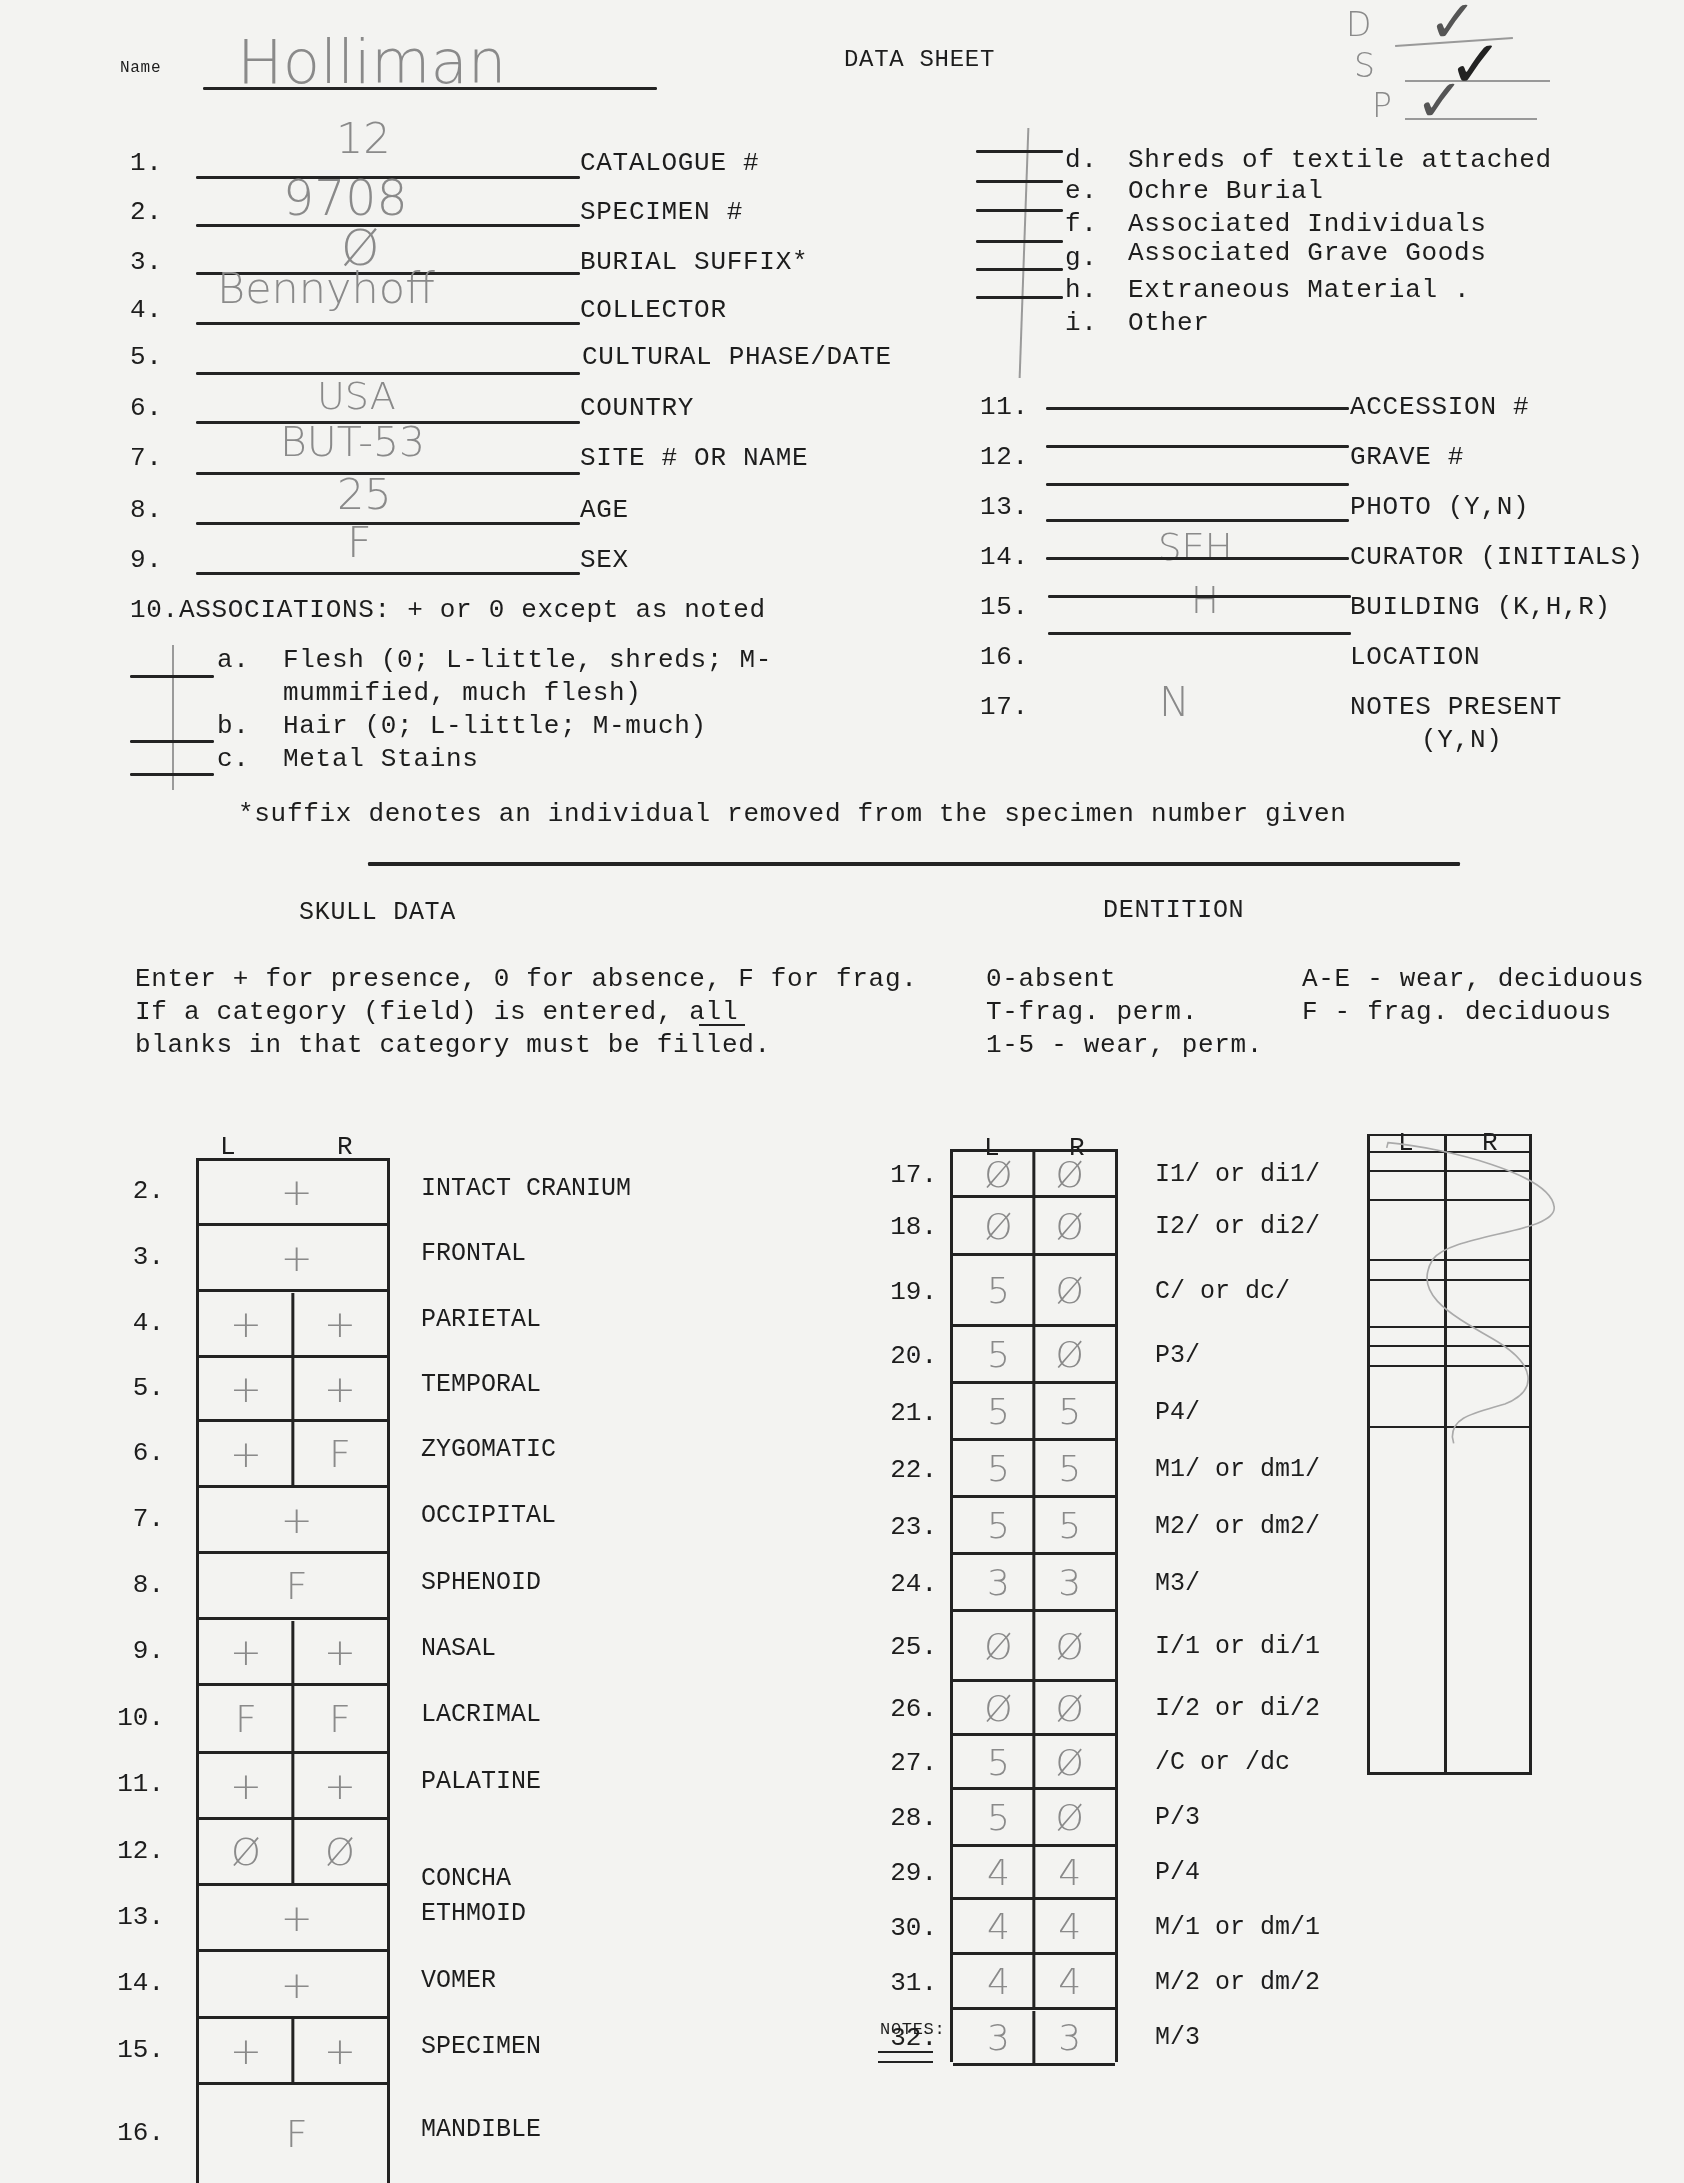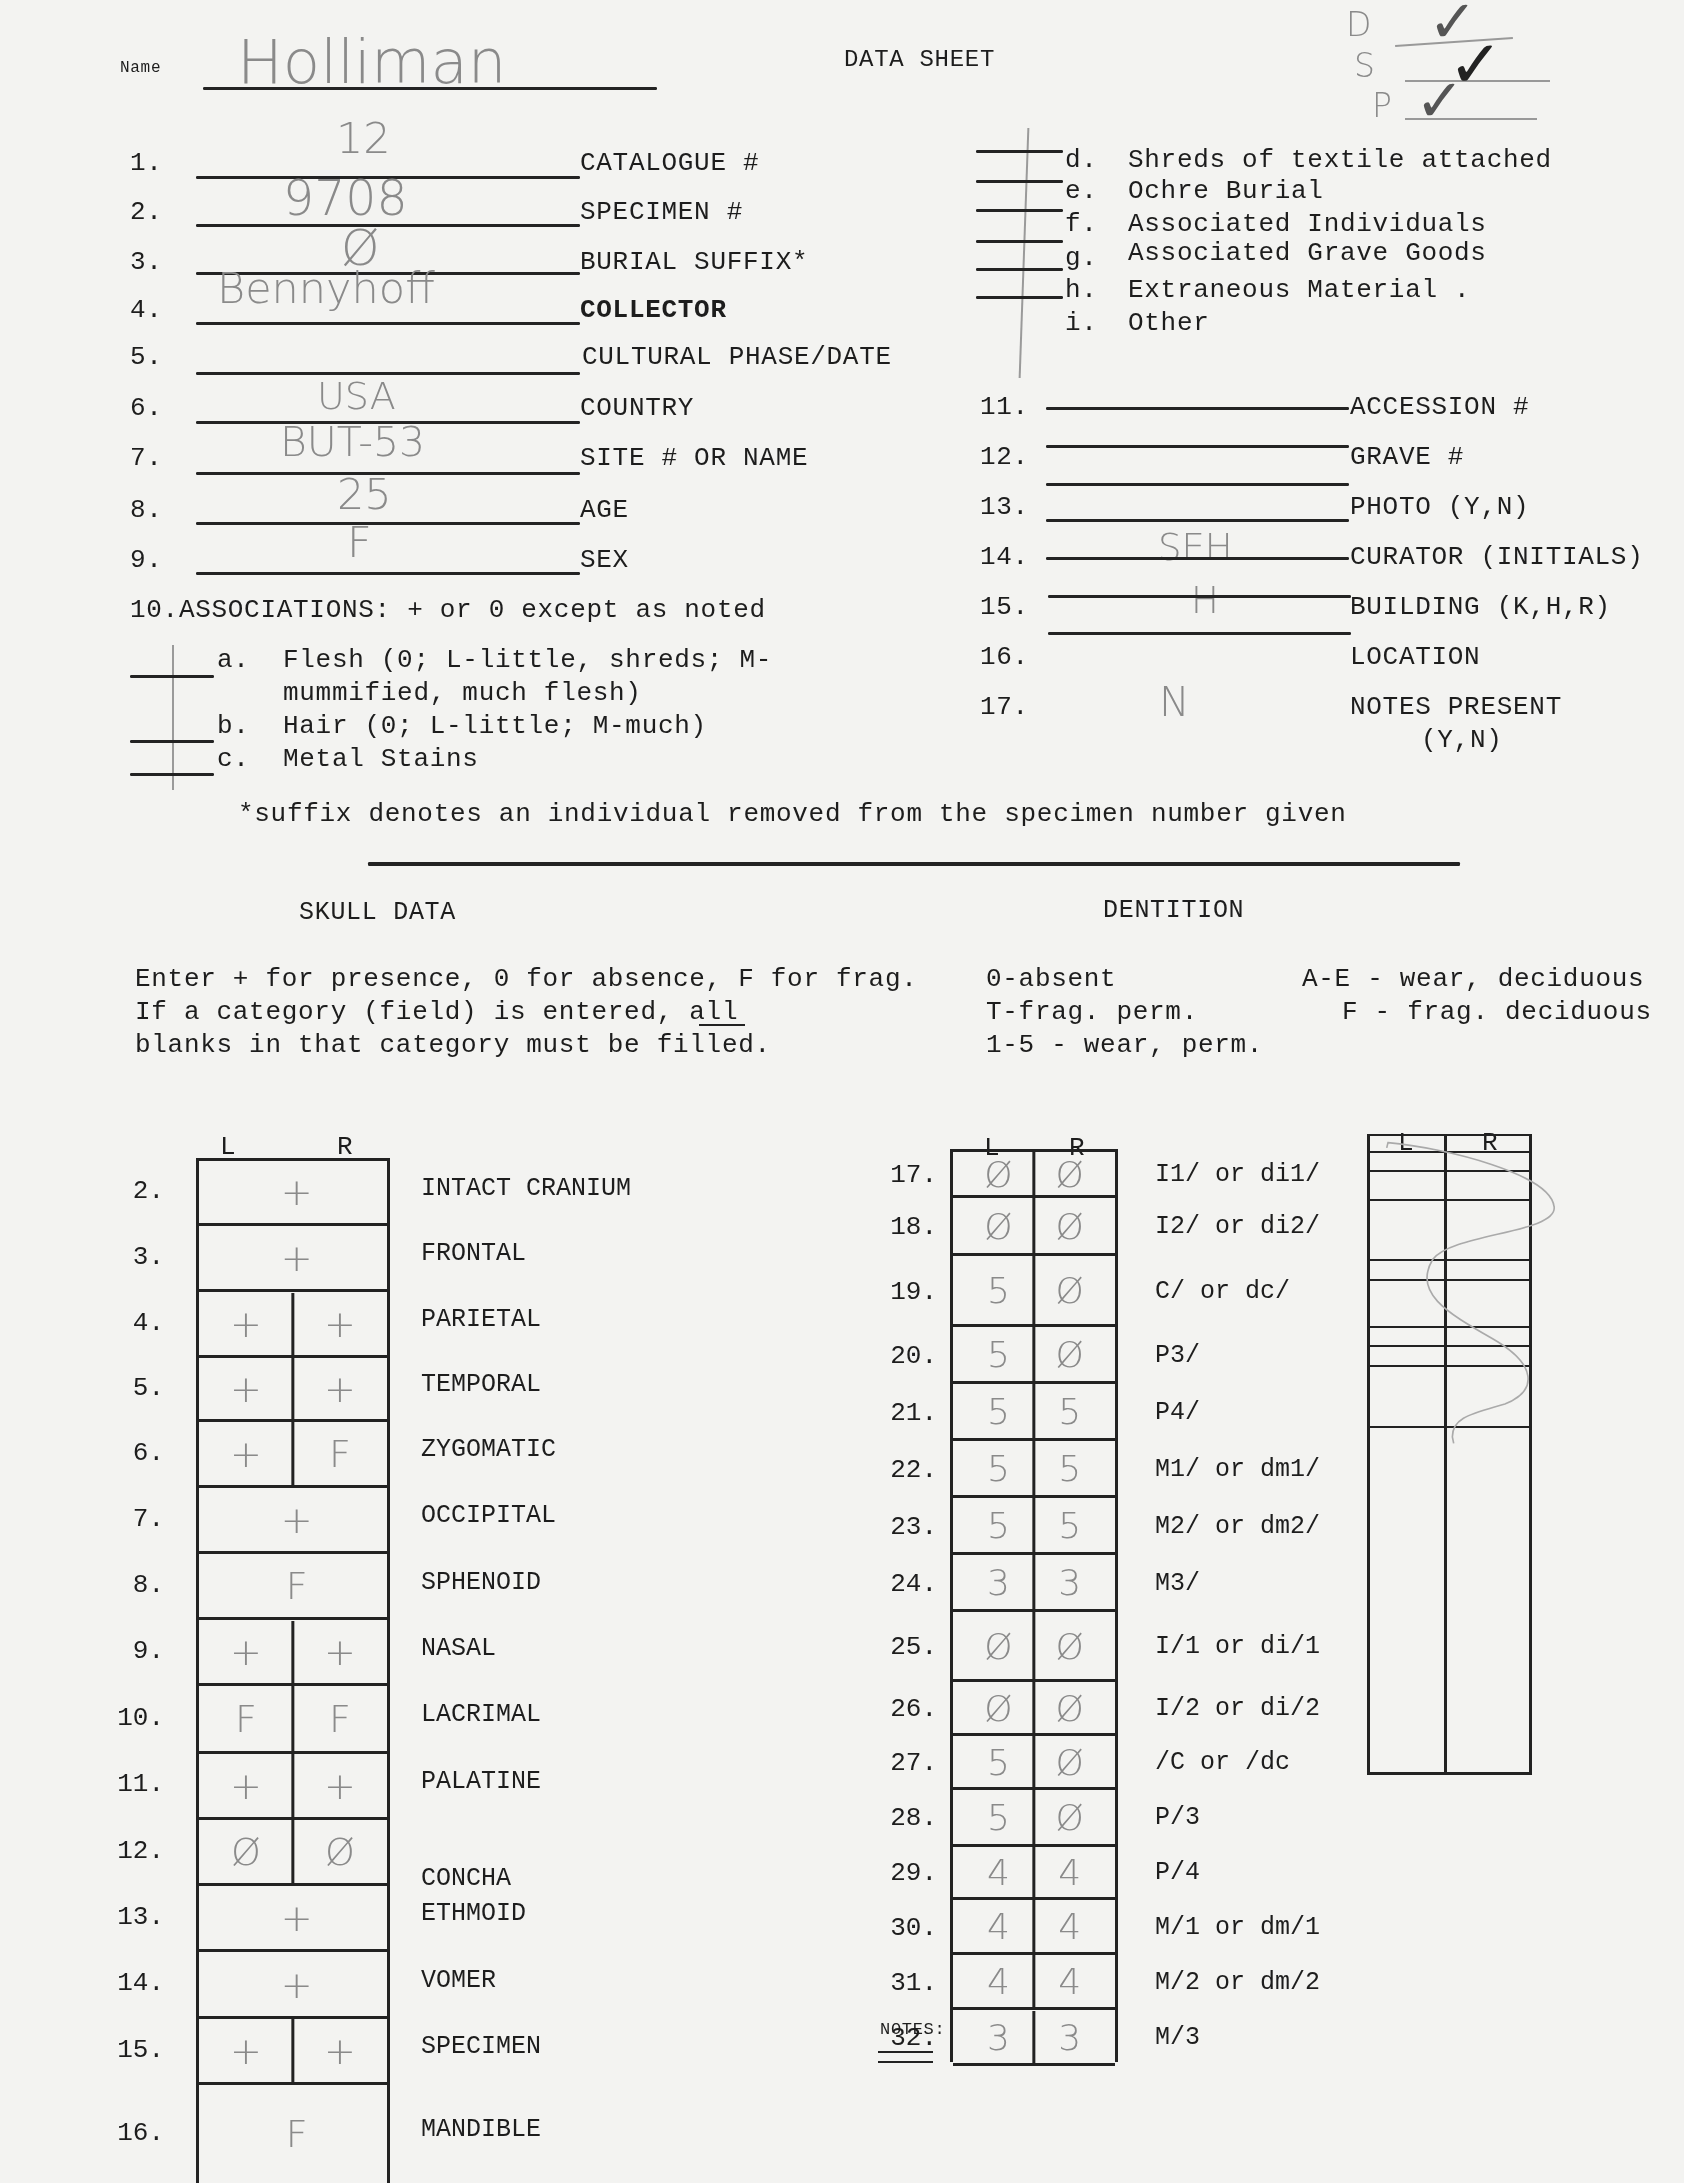--- a/index.html
+++ b/index.html
@@ -57,21 +57,21 @@
   <div>
     <div class="abs typed" style="left:130px;top:247px;">3.</div>
     <div class="abs hand" style="left:341px;top:220px;font-size:49px;">Ø</div>
     <div class="line" style="left:196px;top:272px;width:384px;"></div>
     <div class="abs typed" style="left:580px;top:247px;">BURIAL SUFFIX*</div>
   </div>
   <div>
     <div class="abs typed" style="left:130px;top:295px;">4.</div>
     <div class="abs hand" style="left:217px;top:263px;font-size:43px;">Bennyhoff</div>
     <div class="line" style="left:196px;top:322px;width:384px;"></div>
-    <div class="abs typed" style="left:580px;top:295px;font-weight:bold;">COLLECTOR</div>
+    <div class="abs typed" style="left:580px;top:295px;">COLLECTOR</div>
   </div>
   <div>
     <div class="abs typed" style="left:130px;top:342px;">5.</div>
     <div class="abs hand" style="left:329px;top:329px;font-size:39px;"></div>
     <div class="line" style="left:196px;top:372px;width:384px;"></div>
     <div class="abs typed" style="left:582px;top:342px;">CULTURAL PHASE/DATE</div>
   </div>
   <div>
     <div class="abs typed" style="left:130px;top:393px;">6.</div>
     <div class="abs hand" style="left:317px;top:374px;font-size:38px;">USA</div>
@@ -253,21 +253,21 @@
       </div>
     </div>
 </div>
 
 <div>
   <div class="abs typed" style="left:1103px;top:896px;font-size:25px;">DENTITION</div>
   <div class="abs typed" style="left:986px;top:964px;">0-absent</div>
   <div class="abs typed" style="left:986px;top:997px;">T-frag. perm.</div>
   <div class="abs typed" style="left:986px;top:1030px;">1-5 - wear, perm.</div>
   <div class="abs typed" style="left:1302px;top:964px;">A-E - wear, deciduous</div>
-  <div class="abs typed" style="left:1302px;top:997px;margin-left:40px;">F - frag. deciduous</div>
+  <div class="abs typed" style="left:1302px;top:997px;">F - frag. deciduous</div>
 
   <div class="abs typed" style="left:984px;top:1133px;">L</div>
   <div class="abs typed" style="left:1069px;top:1133px;">R</div>
 
   <div class="grid" id="dent-grid" style="left: 950px; top: 1149px; width: 168px; height: 913px;">
       <div class="cell split" style="left: 0px; right: 0px; top: 0px; height: 46px;">
         <span class="v hand" style="left: 28%; font-size: 36px;">Ø</span>
         <span class="v hand" style="left: 72%; font-size: 36px;">Ø</span>
       </div>
       <div class="cell split" style="left: 0px; right: 0px; top: 46px; height: 58px;">

